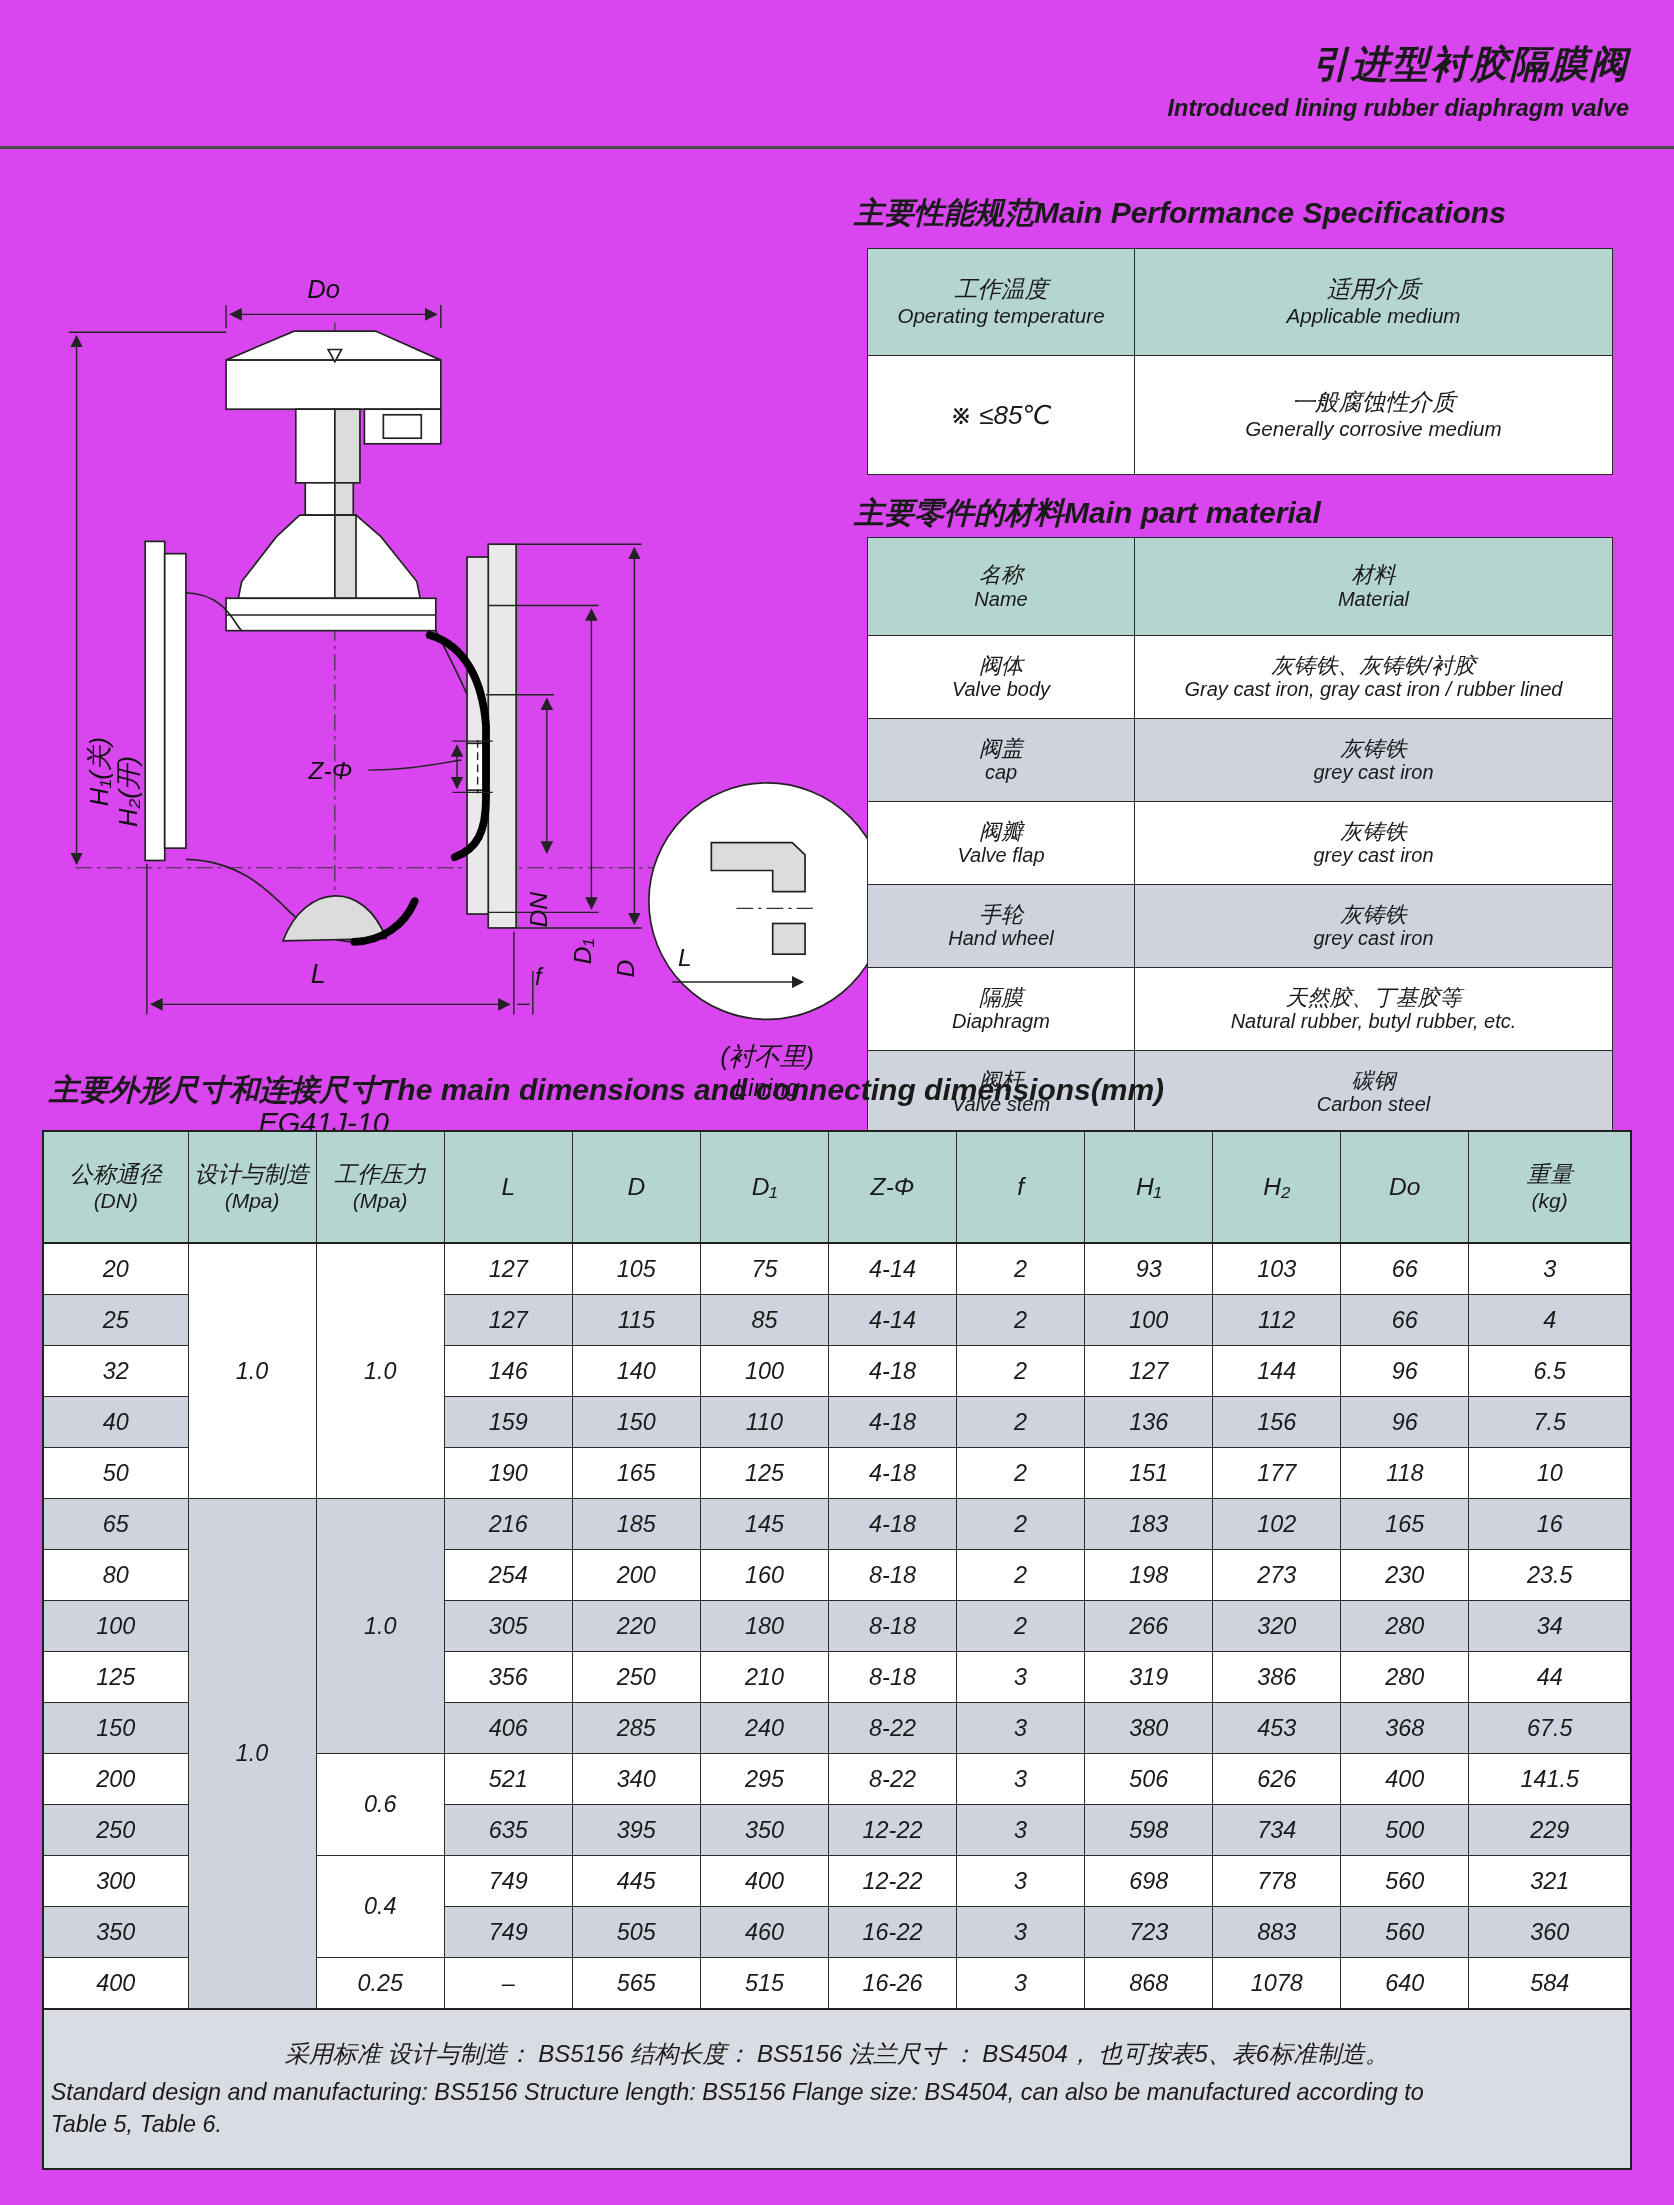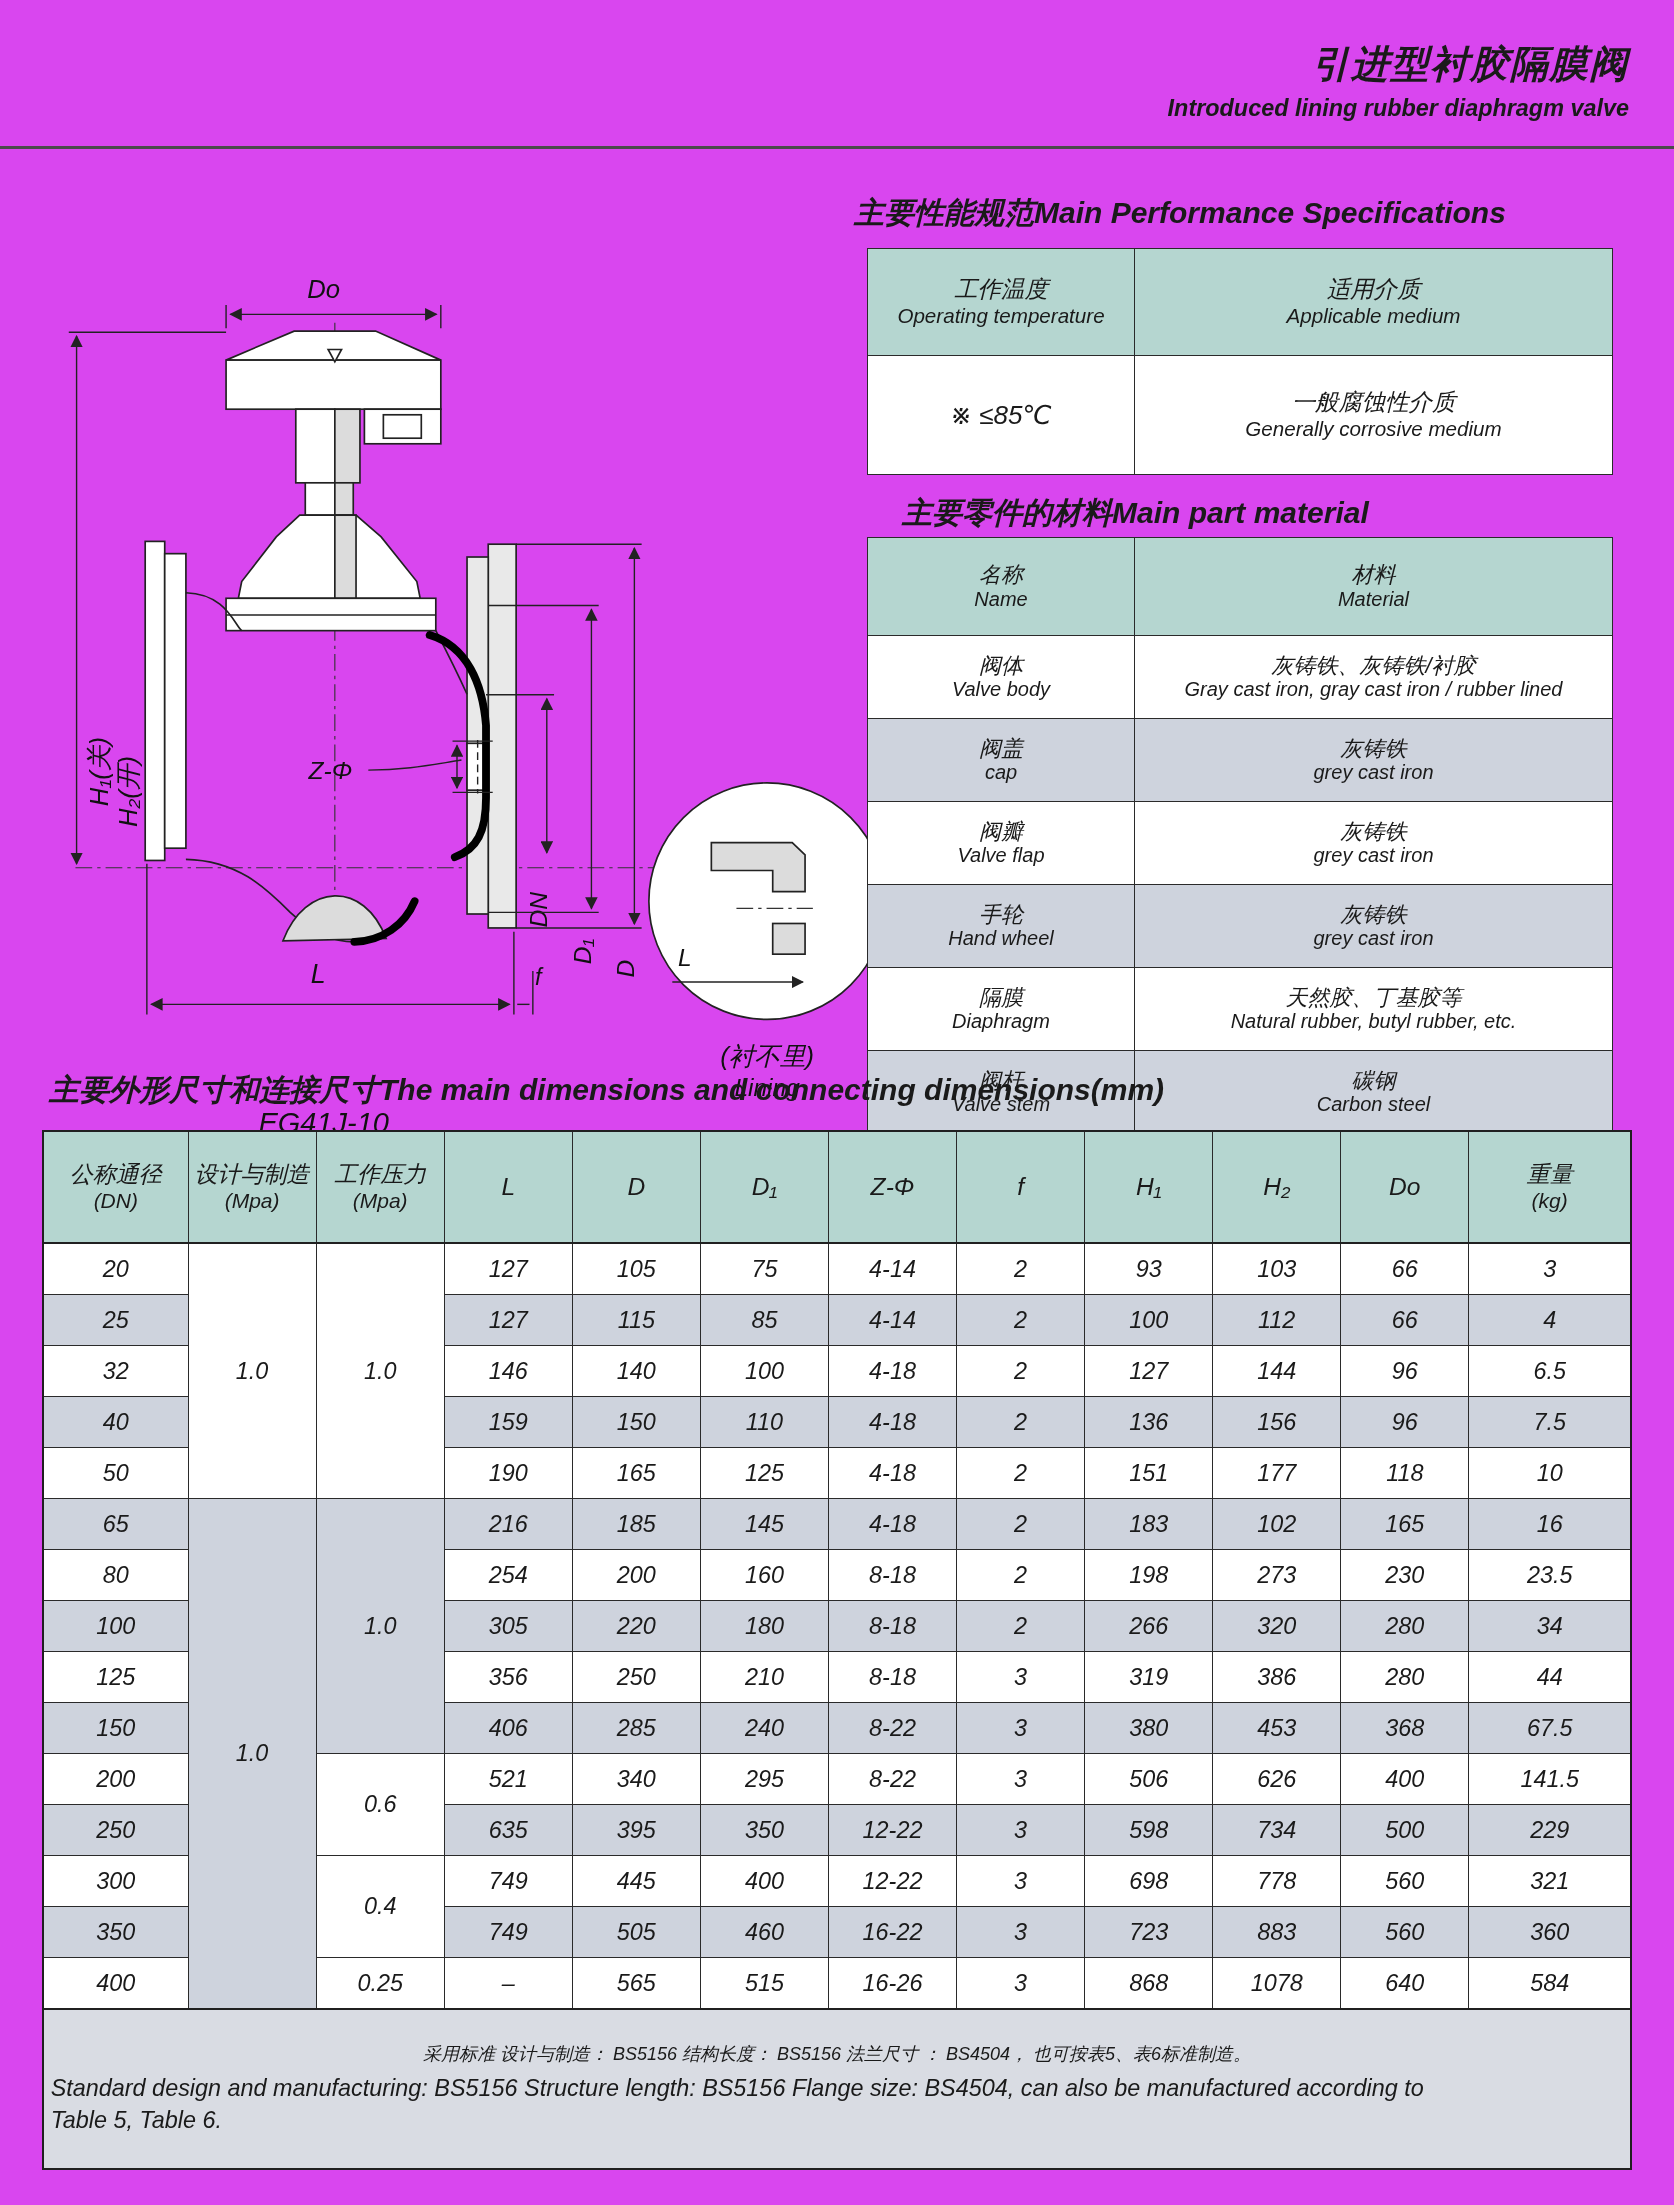--- a/index.html
+++ b/index.html
@@ -6,21 +6,21 @@
   .page{position:relative;width:1674px;height:2205px;background:#d946ef;
         font-family:"Liberation Sans","DejaVu Sans",sans-serif;color:#1a1a1a;overflow:hidden;font-style:italic;}
   
   .main-title{position:absolute;top:39px;right:45px;text-align:right;}
   .main-title .zh{font-size:38px;font-weight:bold;letter-spacing:1.7px;}
   .main-title .en{font-size:23.4px;font-weight:bold;margin-top:4.5px;}
   .title-rule{position:absolute;left:0;top:146px;width:1674px;height:2.8px;background:#4a4a4a;}
   
   .section-title{position:absolute;font-size:30px;font-weight:bold;white-space:nowrap;}
   #perf-title{left:854px;top:193px;}
-  #mat-title{left:854px;top:493px;margin-left:48px;}
+  #mat-title{left:854px;top:493px;}
   #dim-title{left:49px;top:1070px;}
   
   .spec-table{position:absolute;border-collapse:collapse;table-layout:fixed;background:#fff;border:1.7px solid #242424;}
   .spec-table th,.spec-table td{border:1.1px solid #2a2a2a;text-align:center;vertical-align:middle;padding:8px;font-weight:normal;}
   .spec-table th{background:#b5d6d0;}
   .zh-line{font-size:23.4px;line-height:1.18;}
   .en-line{font-size:20.6px;line-height:1.15;}
   #perf-table{left:867px;top:248px;width:744px;}
   #perf-table th{height:90px;}
   #perf-table td{height:102px;}
@@ -39,21 +39,21 @@
              background:#fff;border:2.2px solid #202020;font-size:23.4px;}
   .dim-table th,.dim-table td{border:1.1px solid #2a2a2a;text-align:center;vertical-align:middle;padding:0;font-weight:normal;}
   .dim-table thead th{background:#b5d6d0;height:110px;border-bottom:2.8px solid #202020;}
   .dim-table tbody td{height:50px;}
   .dim-table tbody tr:nth-child(even) td{background:#ced3dd;}
   .dim-table tbody td.press{background:#fff;}
   .dim-table tfoot td{background:#d9dce3;border-top:2.2px solid #202020;height:158px;text-align:left;vertical-align:middle;}
   .hdr-zh{font-size:23px;line-height:1.2;}
   .hdr-unit{font-size:21px;line-height:1.2;}
   .hdr-sym{font-size:24.6px;}
-  .note-zh{text-align:center;font-size:18px;margin-bottom:7.8px;}
+  .note-zh{text-align:center;font-size:24px;margin-bottom:7.8px;}
   .note-en{font-size:23.4px;padding-left:6.7px;line-height:1.35;}
   
   .drawing{position:absolute;left:42px;top:240px;}
   .out{stroke:#222;stroke-width:3;fill:none;}
   .outw{stroke:#222;stroke-width:3;fill:#fff;}
   .gray{fill:#dcdcdc;stroke:#222;stroke-width:3;}
   .gray2{fill:#e9e9e9;stroke:#222;stroke-width:3;}
   .thick{stroke:#000;stroke-width:14;fill:none;stroke-linecap:round;}
   .dim{stroke:#222;stroke-width:2.5;fill:none;}
   .cl{stroke:#333;stroke-width:2;stroke-dasharray:30 9 6 9;fill:none;}

